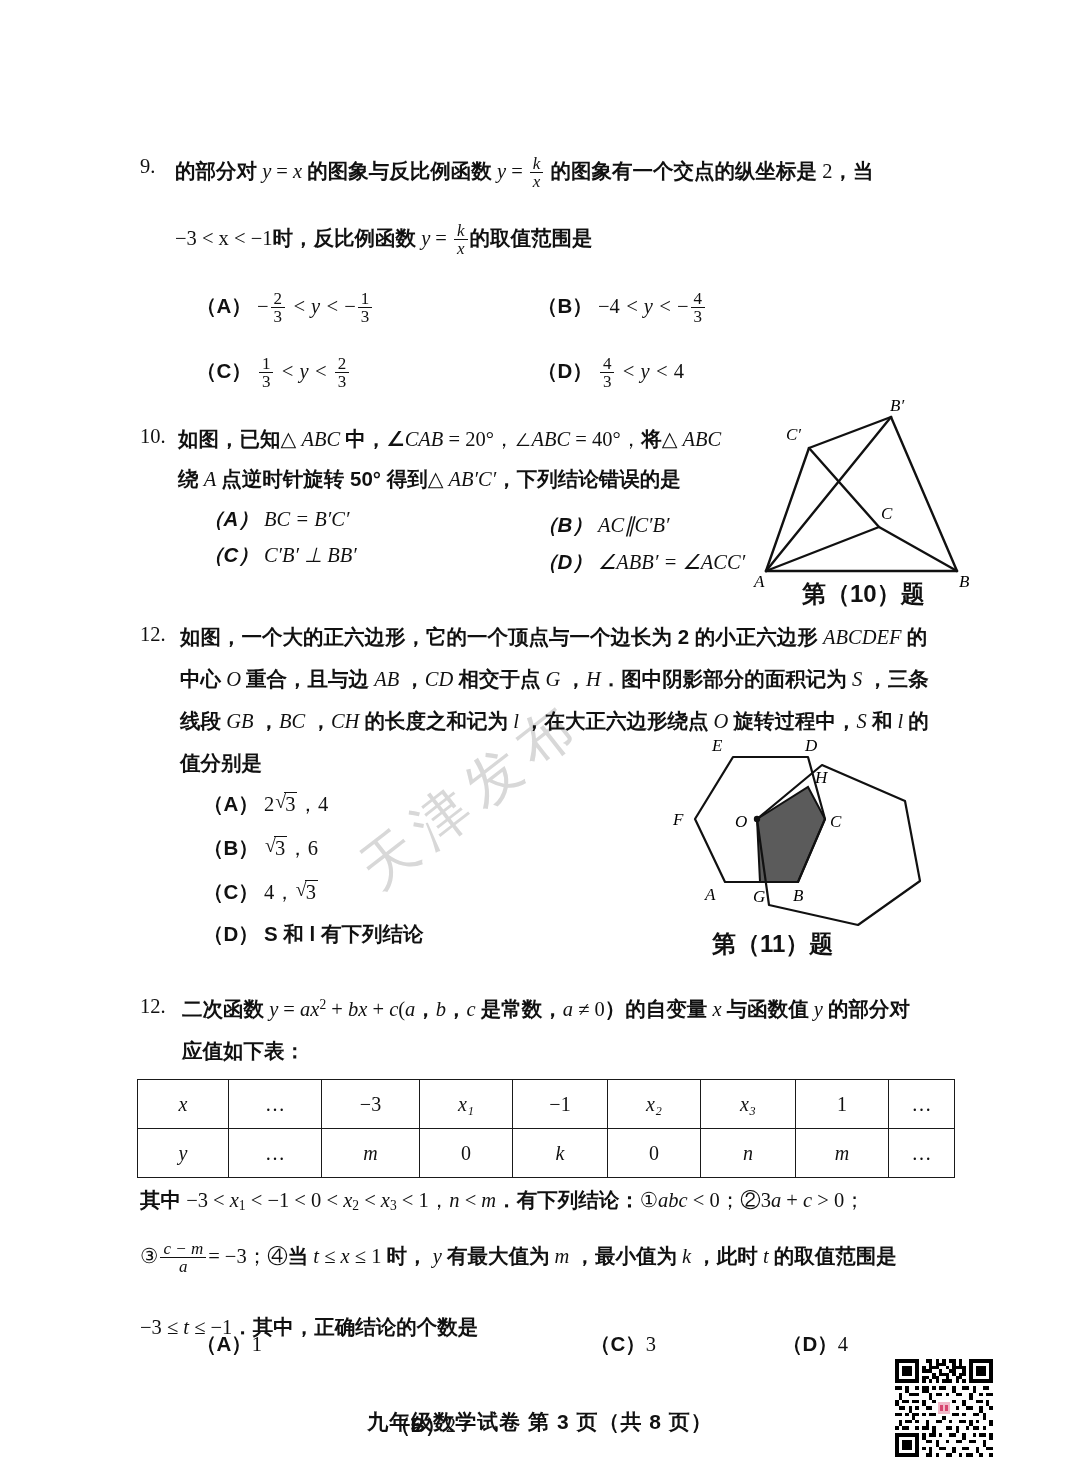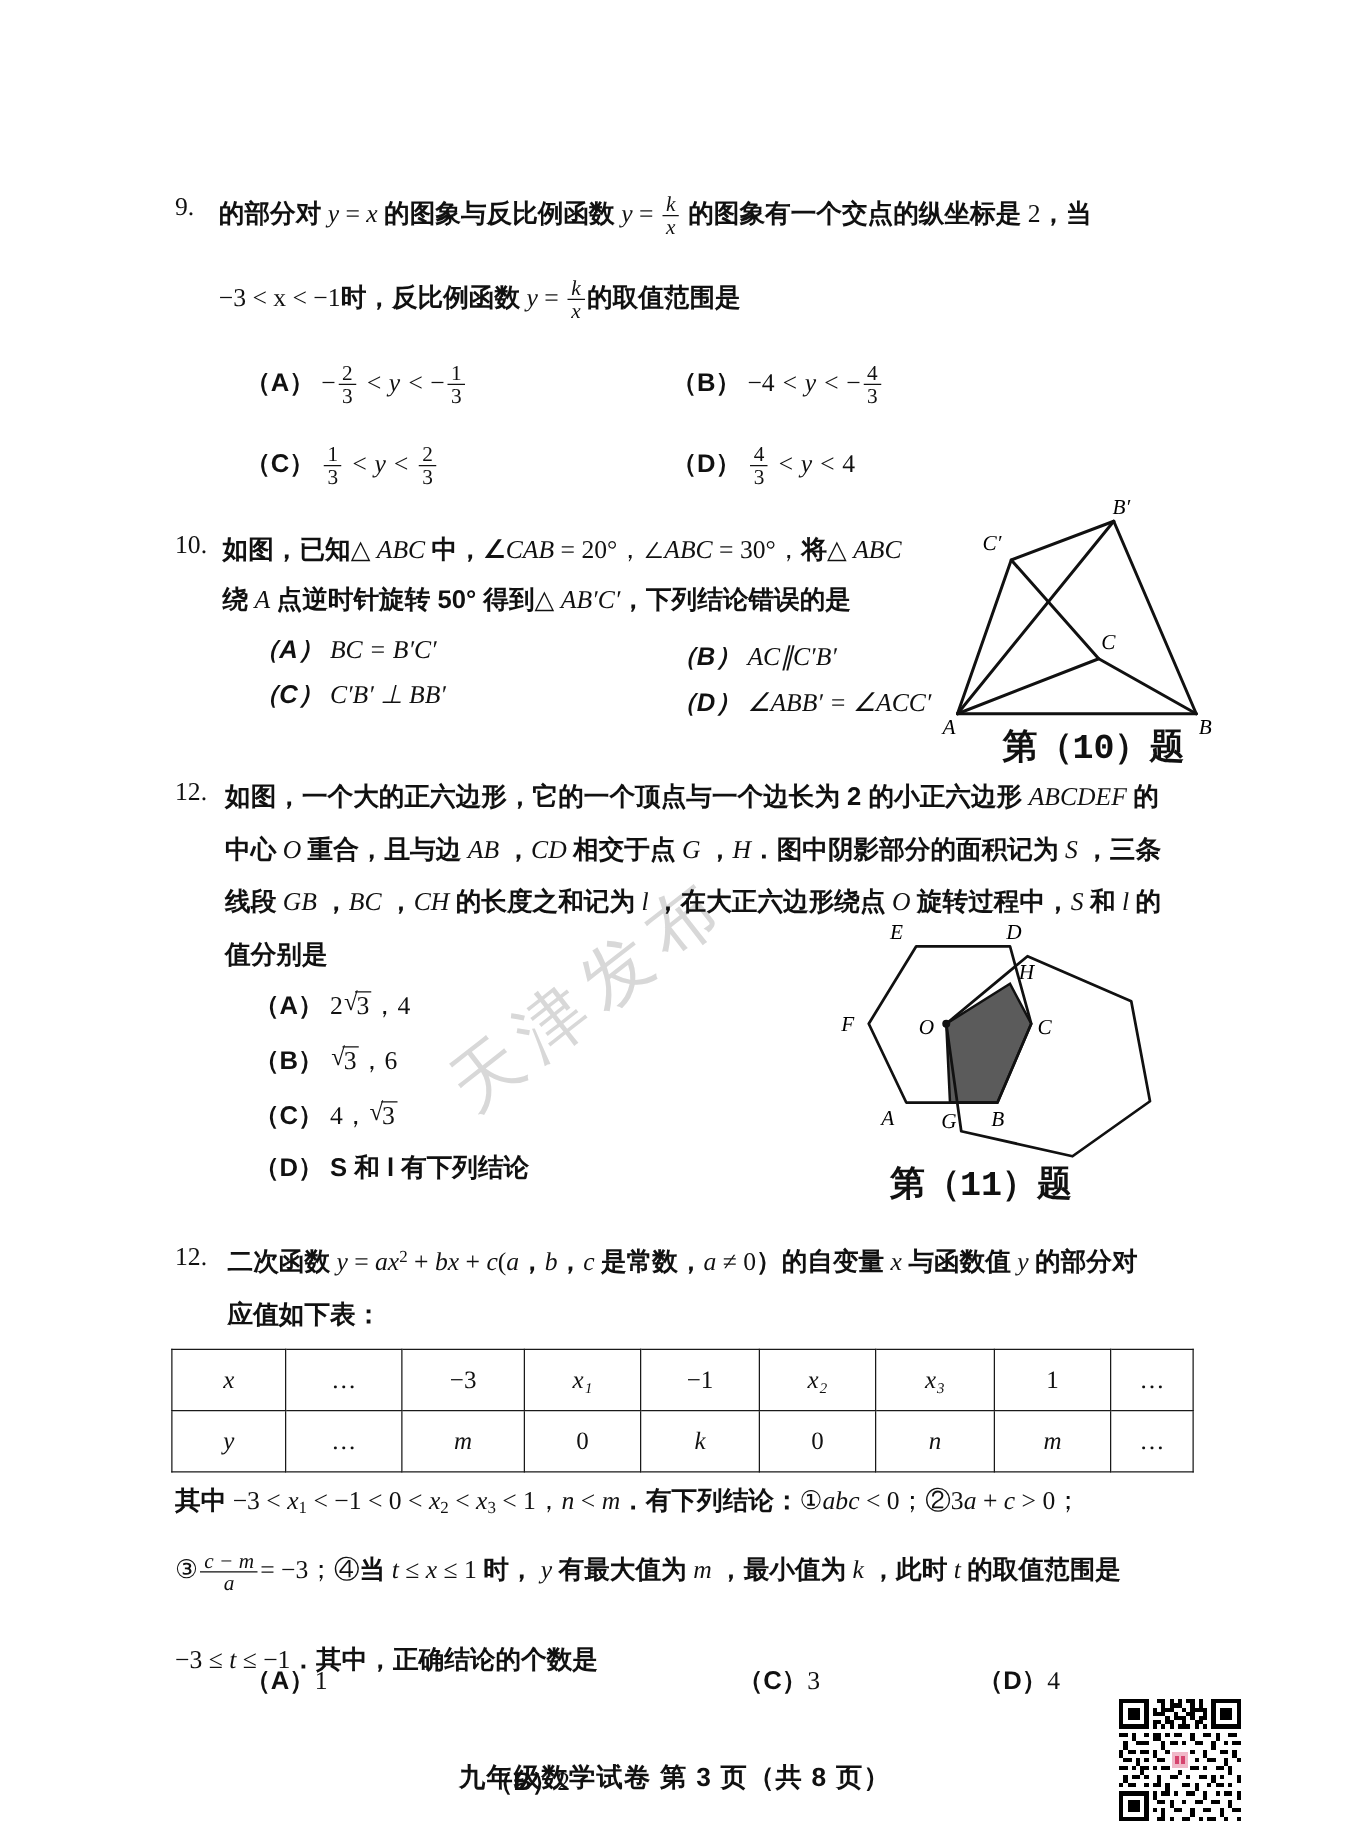--- a/index.html
+++ b/index.html
@@ -60,21 +60,21 @@
     text-align:center;
     font-size:20px;
     font-family:"Liberation Serif",serif;
     font-style:italic;
     height:46px;
   }
   .tbl td.plain{font-style:normal;}
 
   
   .fig{position:absolute;}
-  .figcap{position:absolute; font-size:28px; font-family:Liberation Mono, monospace; font-weight:600; white-space:nowrap;}
+  .figcap{position:absolute; font-size:24px; font-family:Liberation Sans, sans-serif; font-weight:600; white-space:nowrap;}
 
   
   .footer{
     position:absolute; left:0; top:1408px; width:1080px;
     text-align:center; font-size:21px;
     font-family:"Liberation Sans","DejaVu Sans",sans-serif; font-weight:600;
     letter-spacing:1px;
   }
   .qr{position:absolute; left:882px; top:1356px; width:124px; height:104px;}
 </style>
@@ -126,21 +126,21 @@
         <span class="frac"><span class="top num">4</span><span class="bot num">3</span></span>
         <span class="mi">&lt; y &lt;</span>
         <span class="num">4</span>
       </span>
     </div>
 
     <div>
       <span class="line num" style="left:140px; top:425px;">10.</span>
 
       <span class="line" style="left:178px; top:425px;">
-        <span class="cn">如图，已知△</span><span class="mi">&nbsp;ABC&nbsp;</span><span class="cn">中，∠</span><span class="mi">CAB&nbsp;</span><span class="num">= 20°，∠</span><span class="mi">ABC&nbsp;</span><span class="num">= 30°，</span><span class="cn">将△</span><span class="mi">&nbsp;ABC</span>
+        <span class="cn">如图，已知△</span><span class="mi">&nbsp;ABC&nbsp;</span><span class="cn">中，∠</span><span class="mi">CAB&nbsp;</span><span class="num">= 20°，∠</span><span class="mi">ABC&nbsp;</span><span class="num">= 40°，</span><span class="cn">将△</span><span class="mi">&nbsp;ABC</span>
       </span>
 
       <span class="line" style="left:178px; top:465px;">
         <span class="cn">绕</span><span class="mi">&nbsp;A&nbsp;</span><span class="cn">点逆时针旋转 50° 得到△</span><span class="mi">&nbsp;AB′C′</span><span class="cn">，下列结论错误的是</span>
       </span>
 
       <span class="opt mi" style="left:203px; top:505px;">
         <span class="cn">（A）</span>&nbsp;<span>BC = B′C′</span>
       </span>
       <span class="opt mi" style="left:537px; top:511px;">

